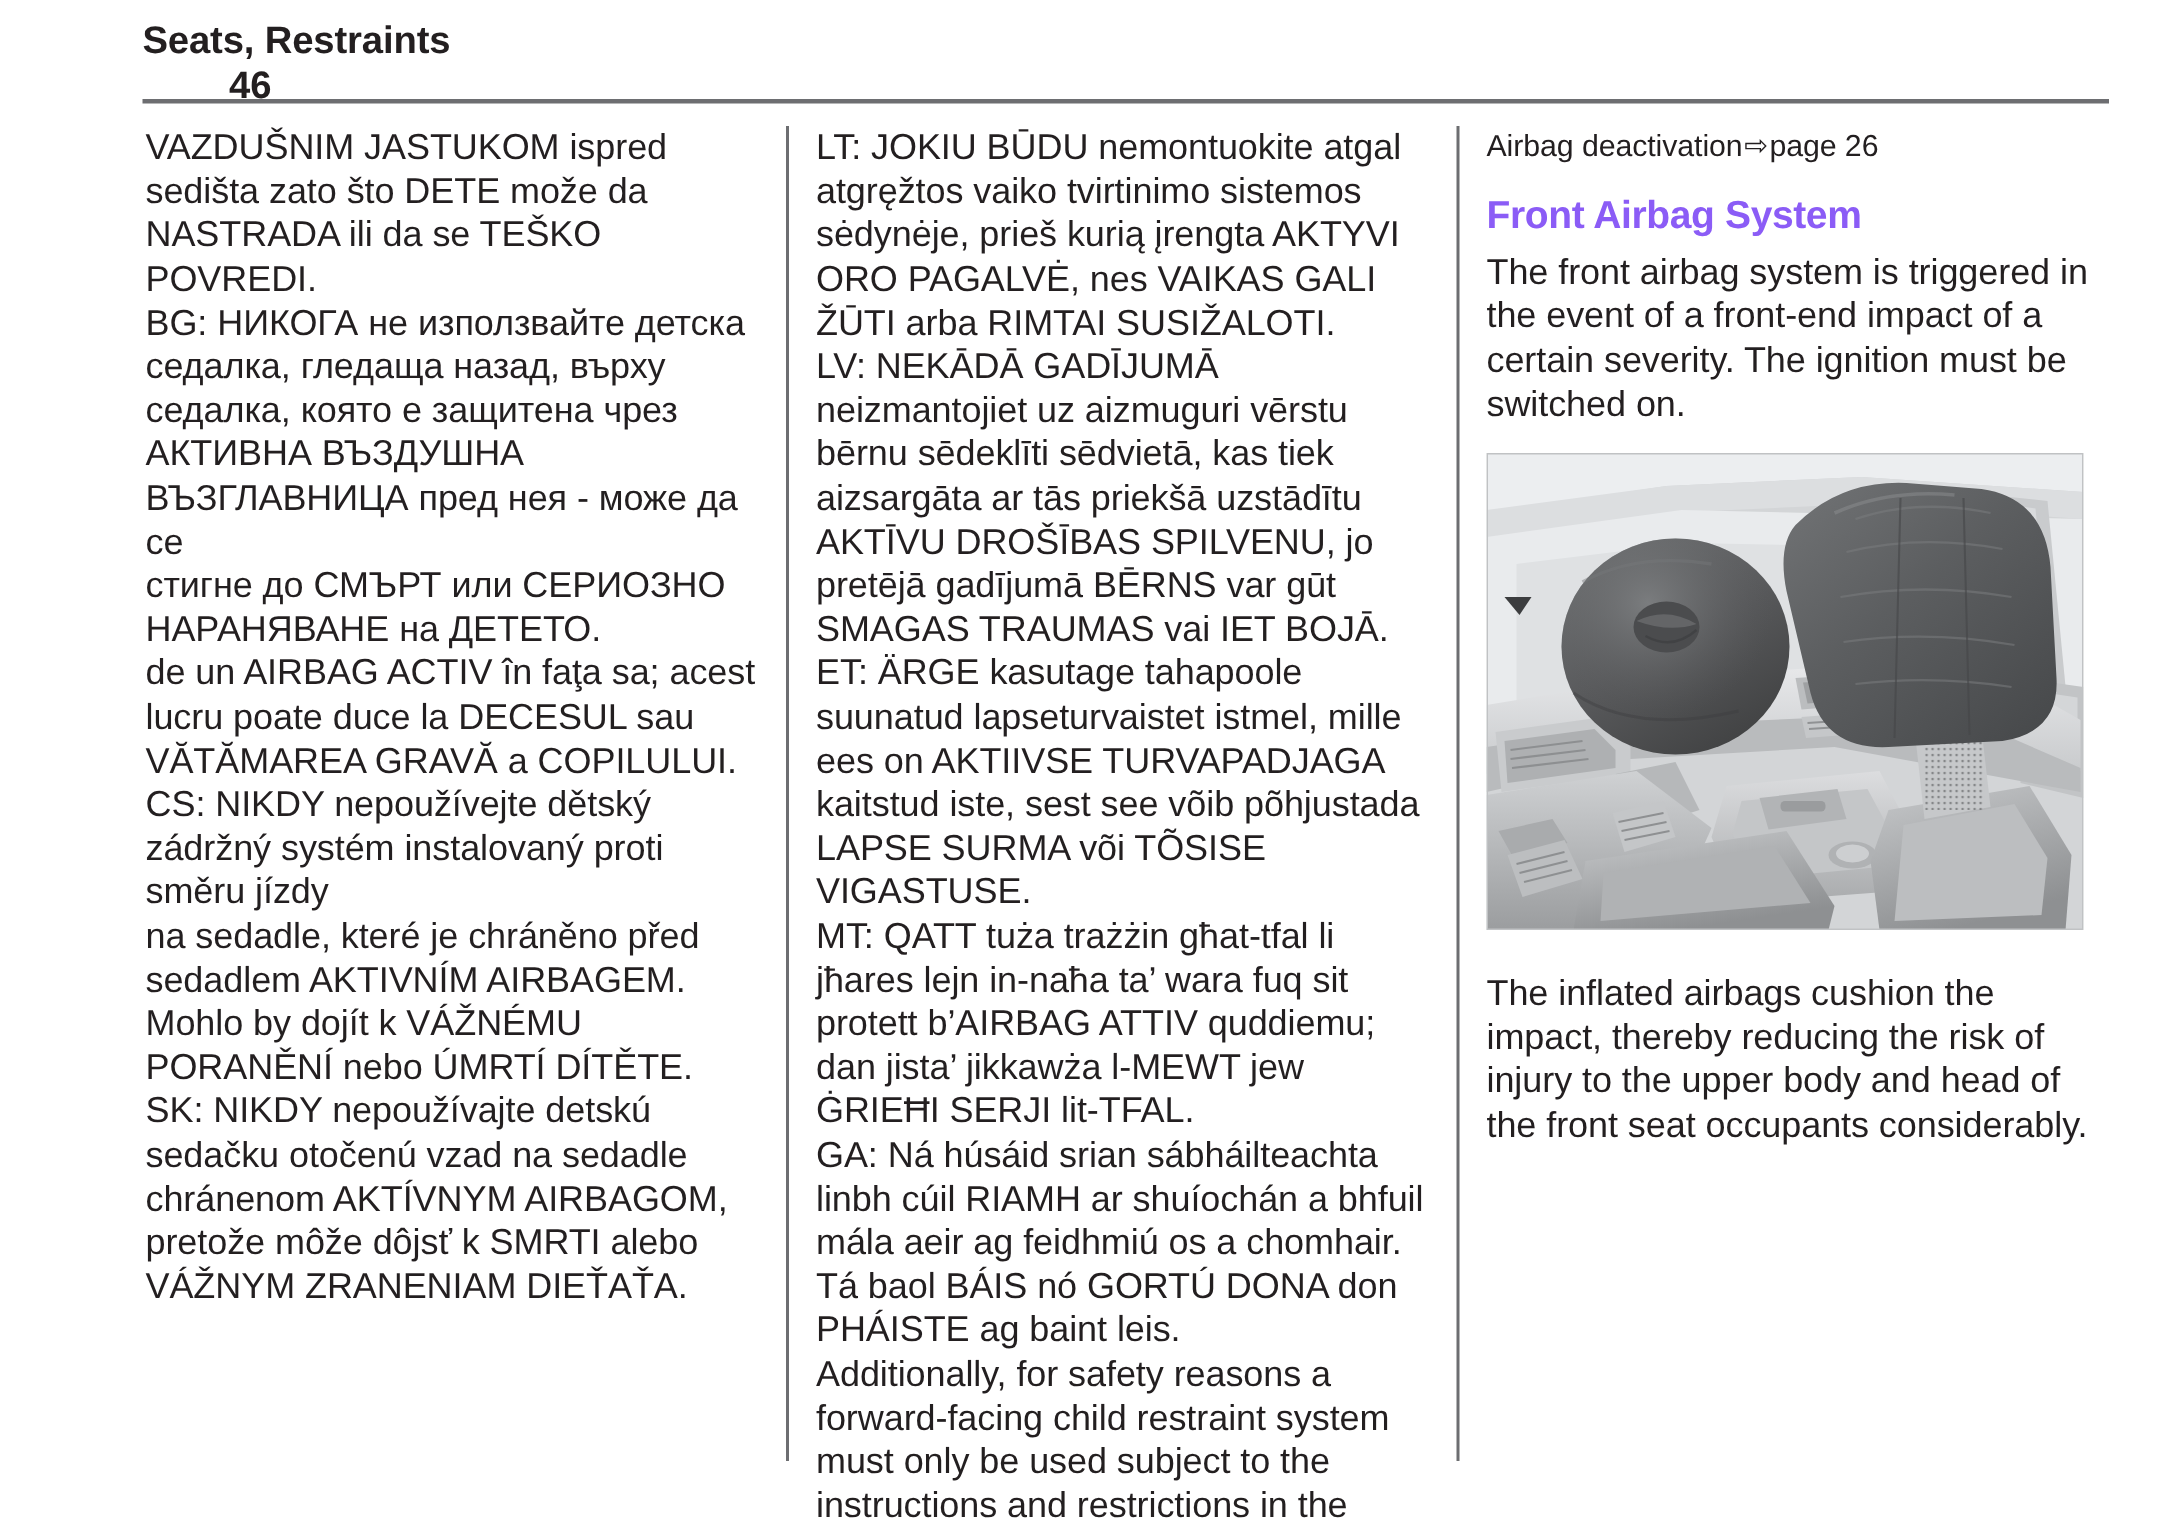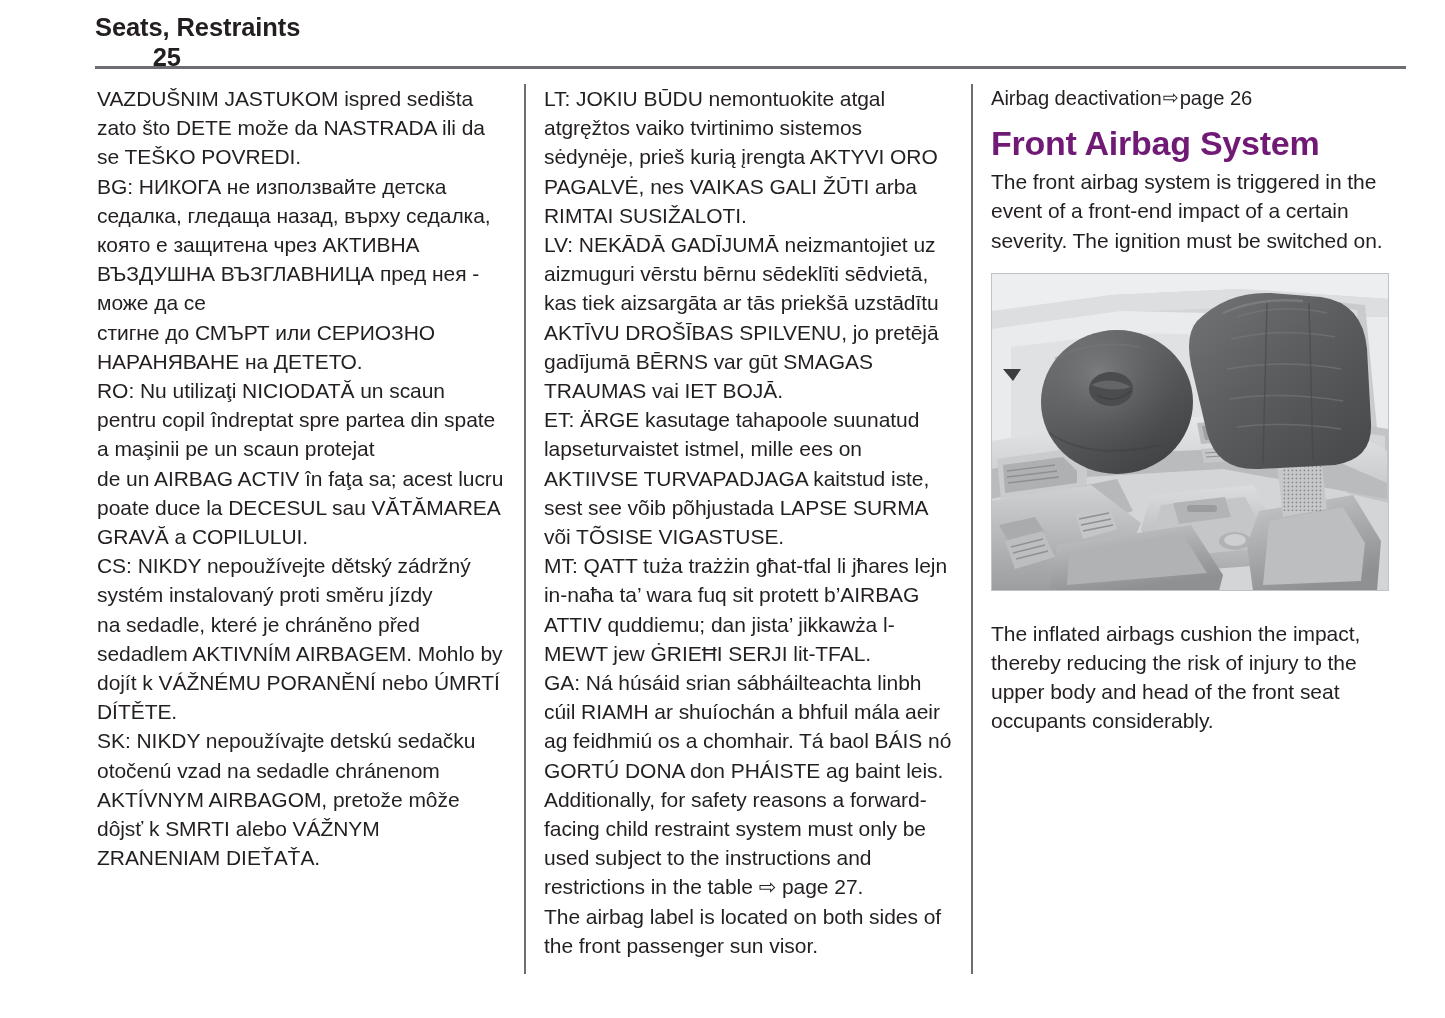--- a/index.html
+++ b/index.html
@@ -78,21 +78,21 @@
     top: 84px;
     width: 2px;
     height: 890px;
     background: #6d6e71;
   }
   .vrule-1 { left: 524px; }
   .vrule-2 { left: 971px; }
 
   
   .para {
-    font-size: 21px;
+    font-size: 24px;
     line-height: 29.2px;
     color: #231f20;
     margin: 0;
     letter-spacing: -0.05px;
     -webkit-font-smoothing: antialiased;
   }
   .para + .para { margin-top: 0; }
 
   .lang {
     font-weight: normal;
@@ -106,26 +106,26 @@
     padding: 0 1px;
   }
 
   
   .xref-line {
     font-size: 20.2px;
     line-height: 29.2px;
     margin: 0 0 0 0;
   }
   .section-title {
-    font-size: 34px;
+    font-size: 26px;
     font-weight: bold;
     line-height: 32px;
     margin: 14px 0 8px 0;
     letter-spacing: -0.25px;
-    color: #701a75;
+    color: #8b5cf6;
   }
 
   
   .figure {
     margin-top: 18px;
     width: 398px;
     height: 318px;
     position: relative;
     overflow: hidden;
     background: #d6d7d9;
@@ -134,34 +134,33 @@
 
   .fig-caption-gap { height: 28px; }
 </style>
 </head>
 <body>
 
 <div id="page">
 
   <div class="header">
     <div class="header-title">Seats, Restraints</div>
-    <div class="header-pageno">25</div>
+    <div class="header-pageno">46</div>
   </div>
   <div class="header-rule"></div>
 
   <div class="vrule vrule-1"></div>
   <div class="vrule vrule-2"></div>
 
   <div class="columns">
 
     <div class="col col-1">
       <p class="para"><span>VAZDUŠNIM JASTUKOM ispred sedišta zato što DETE može da NASTRADA ili da se TEŠKO POVREDI.</span></p>
       <p class="para"><span class="lang">BG</span><span>: НИКОГА не използвайте детска седалка, гледаща назад, върху седалка, която е защитена чрез АКТИВНА ВЪЗДУШНА ВЪЗГЛАВНИЦА пред нея - може да се</span></p>
       <p class="para"><span>стигне до СМЪРТ или СЕРИОЗНО НАРАНЯВАНЕ на ДЕТЕТО.</span></p>
-      <p class="para"><span class="lang">RO</span><span>: Nu utilizaţi NICIODATĂ un scaun pentru copil îndreptat spre partea din spate a maşinii pe un scaun protejat</span></p>
       <p class="para"><span>de un AIRBAG ACTIV în faţa sa; acest lucru poate duce la DECESUL sau VĂTĂMAREA GRAVĂ a COPILULUI.</span></p>
       <p class="para"><span class="lang">CS</span><span>: NIKDY nepoužívejte dětský zádržný systém instalovaný proti směru jízdy</span></p>
       <p class="para"><span>na sedadle, které je chráněno před sedadlem AKTIVNÍM AIRBAGEM. Mohlo by dojít k VÁŽNÉMU PORANĚNÍ nebo ÚMRTÍ DÍTĚTE.</span></p>
       <p class="para"><span class="lang">SK</span><span>: NIKDY nepoužívajte detskú sedačku otočenú vzad na sedadle chránenom AKTÍVNYM AIRBAGOM, pretože môže dôjsť k SMRTI alebo VÁŽNYM ZRANENIAM DIEŤAŤA.</span></p>
     </div>
 
     <div class="col col-2">
       <p class="para"><span class="lang">LT</span><span>: JOKIU BŪDU nemontuokite atgal atgręžtos vaiko tvirtinimo sistemos sėdynėje, prieš kurią įrengta AKTYVI ORO PAGALVĖ, nes VAIKAS GALI ŽŪTI arba RIMTAI SUSIŽALOTI.</span></p>
       <p class="para"><span class="lang">LV</span><span>: NEKĀDĀ GADĪJUMĀ neizmantojiet uz aizmuguri vērstu bērnu sēdeklīti sēdvietā, kas tiek aizsargāta ar tās priekšā uzstādītu AKTĪVU DROŠĪBAS SPILVENU, jo pretējā gadījumā BĒRNS var gūt SMAGAS TRAUMAS vai IET BOJĀ.</span></p>
       <p class="para"><span class="lang">ET</span><span>: ÄRGE kasutage tahapoole suunatud lapseturvaistet istmel, mille ees on AKTIIVSE TURVAPADJAGA kaitstud iste, sest see võib põhjustada LAPSE SURMA või TÕSISE VIGASTUSE.</span></p>

